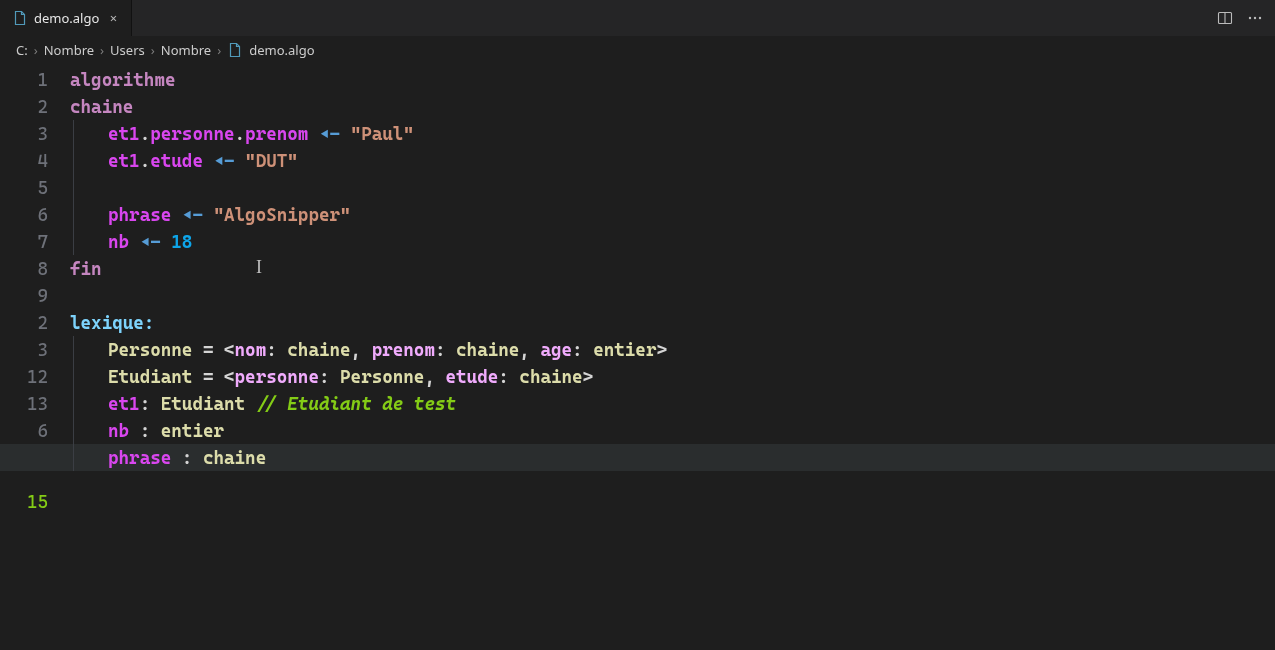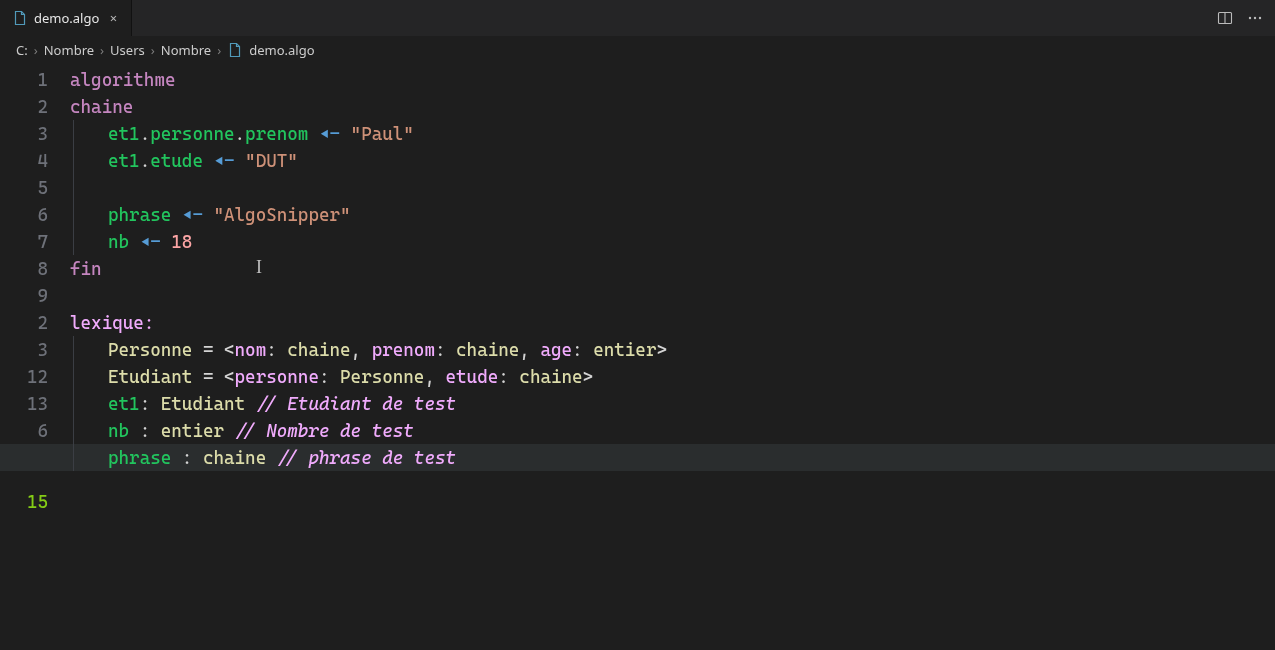--- a/index.html
+++ b/index.html
@@ -85,48 +85,49 @@
     font-variant-numeric: tabular-nums;
     flex-shrink: 0;
     font-family: inherit;
   }
   .row.highlight .gutter { color: #84cc16; margin-top: 44px; }
   .code {
     white-space: pre;
     display: flex;
     align-items: center;
     font-family: inherit;
+    font-weight: bold;
   }
 
   
   .indent-guide {
     display: inline-block;
     width: 1px;
     height: 27px;
     background: #3b3e44;
     margin-left: 3px;   
   }
   .indent-wrap {
     display: inline-flex;
     width: 38px;         
     align-items: stretch;
     flex-shrink: 0;
   }
 
   
   .tok-kw     { color: #c586c0; }   
-  .tok-id     { color: #f0abfc; }   
+  .tok-id     { color: #7dd3fc; }   
   .tok-type   { color: #dcdcaa; }   
   .tok-str    { color: #ce9178; }   
-  .tok-num    { color: #fca5a5; }   
+  .tok-num    { color: #0ea5e9; }   
   .tok-sym    { color: #569cd6; }   
   .tok-punct  { color: #d4d4d4; }   
   .tok-field  { color: #f0abfc; }   
-  .tok-plain  { color: #22c55e; }
-  .tok-cmt    { color: #f0abfc; font-style: italic; }
+  .tok-plain  { color: #d946ef; }
+  .tok-cmt    { color: #84cc16; font-style: italic; }
 
   
   .ibeam {
     position: absolute;
     width: 1px;
     height: 20px;
     color: #bfbfbf;
     font-size: 18px;
     line-height: 18px;
     pointer-events: none;
@@ -235,20 +236,20 @@
       <div class="row">
         <div class="gutter">12</div>
         <div class="code"><span class="indent-wrap"><span class="indent-guide"></span></span><span class="tok-type">Etudiant</span><span class="tok-punct"> = &lt;</span><span class="tok-field">personne</span><span class="tok-punct">: </span><span class="tok-type">Personne</span><span class="tok-punct">, </span><span class="tok-field">etude</span><span class="tok-punct">: </span><span class="tok-type">chaine</span><span class="tok-punct">&gt;</span></div>
       </div>
       <div class="row">
         <div class="gutter">13</div>
         <div class="code"><span class="indent-wrap"><span class="indent-guide"></span></span><span class="tok-plain">et1</span><span class="tok-punct">: </span><span class="tok-type">Etudiant</span><span class="tok-plain"> </span><span class="tok-cmt">// Etudiant de test</span></div>
       </div>
       <div class="row">
         <div class="gutter">6</div>
-        <div class="code"><span class="indent-wrap"><span class="indent-guide"></span></span><span class="tok-plain">nb </span><span class="tok-punct">: </span><span class="tok-type">entier</span><span class="tok-plain"> </span><span class="tok-cmt">// Nombre de test</span></div>
+        <div class="code"><span class="indent-wrap"><span class="indent-guide"></span></span><span class="tok-plain">nb </span><span class="tok-punct">: </span><span class="tok-type">entier</span><span class="tok-plain"> </span></div>
       </div>
       <div class="row highlight">
         <div class="gutter">15</div>
-        <div class="code"><span class="indent-wrap"><span class="indent-guide"></span></span><span class="tok-plain">phrase </span><span class="tok-punct">: </span><span class="tok-type">chaine</span><span class="tok-plain"> </span><span class="tok-cmt">// phrase de test</span></div>
+        <div class="code"><span class="indent-wrap"><span class="indent-guide"></span></span><span class="tok-plain">phrase </span><span class="tok-punct">: </span><span class="tok-type">chaine</span><span class="tok-plain"> </span></div>
       </div>
     </div>
 </div>
 
 </body></html>

